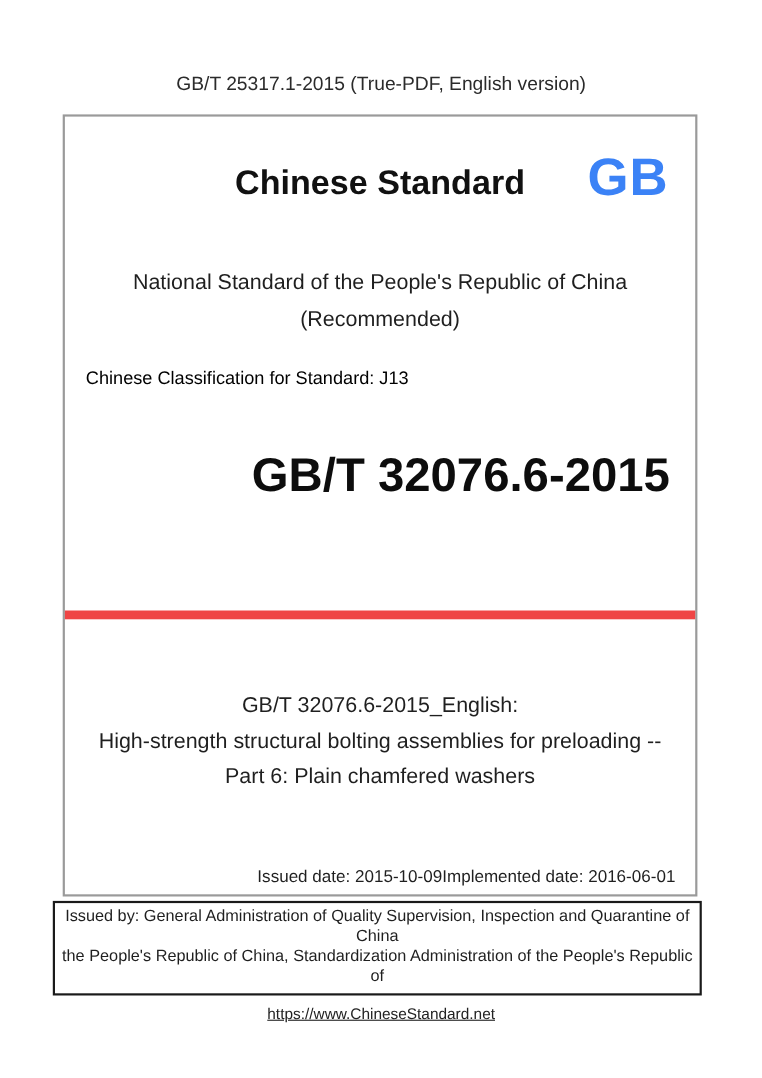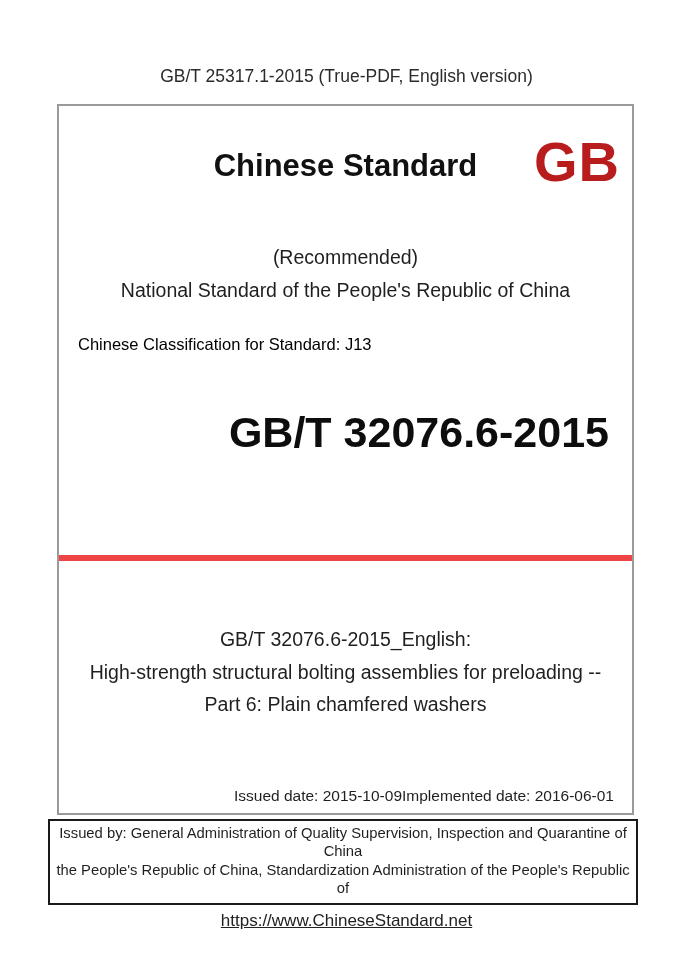--- a/index.html
+++ b/index.html
@@ -34,25 +34,25 @@
     padding-top: 44px;
     text-align: center;
     font-size: 31px;
     line-height: 31px;
     font-weight: bold;
     color: #111111;
   }
   .gb-logo {
     position: absolute;
     top: 28px;
-    right: 12px;
-    font-size: 56px;
+    right: 24px;
+    font-size: 48px;
     line-height: 56px;
     font-weight: bold;
-    color: #b91c1c;
+    color: #3b82f6;
     letter-spacing: 1px;
   }
   .national-block {
     margin-top: 60px;
     text-align: center;
     font-size: 19.5px;
     line-height: 33px;
     color: #1f1f1f;
   }
   .classification {
@@ -68,21 +68,21 @@
     padding-right: 23px;
     text-align: right;
     font-size: 43px;
     line-height: 43px;
     font-weight: bold;
     color: #0d0d0d;
   }
   .section-2 {
     box-sizing: border-box;
     height: 258px;
-    border-top: 6px solid #ef4444;
+    border-top: 8px solid #ef4444;
   }
   .english-title {
     margin-top: 62px;
     text-align: center;
     font-size: 19.5px;
     line-height: 32.5px;
     color: #1f1f1f;
   }
   .dates-row {
     margin-top: 65px;
@@ -102,43 +102,43 @@
     text-align: center;
     font-size: 14.8px;
     line-height: 18.3px;
     color: #1f1f1f;
   }
   .footer-link-row {
     margin-top: 4px;
     text-align: center;
   }
   .footer-link {
-    font-size: 17px;
+    font-size: 14px;
     line-height: 24px;
     color: #222222;
     text-decoration: underline;
     cursor: pointer;
   }
 </style>
 </head>
 <body>
 
 <div class="page">
 
   <div class="doc-header">GB/T 25317.1-2015 (True-PDF, English version)</div>
 
   <div class="main-box">
 
     <div class="section-1">
       <div class="brand-title">Chinese Standard</div>
       <div class="gb-logo">GB</div>
 
       <div class="national-block">
+        <div>National Standard of the People's Republic of China</div>
         <div>(Recommended)</div>
-        <div>National Standard of the People's Republic of China</div>
       </div>
 
       <div class="classification">Chinese Classification for Standard: J13</div>
 
       <div class="standard-number">GB/T 32076.6-2015</div>
     </div>
 
     <div class="section-2">
       <div class="english-title">
         <div>GB/T 32076.6-2015_English:</div>

